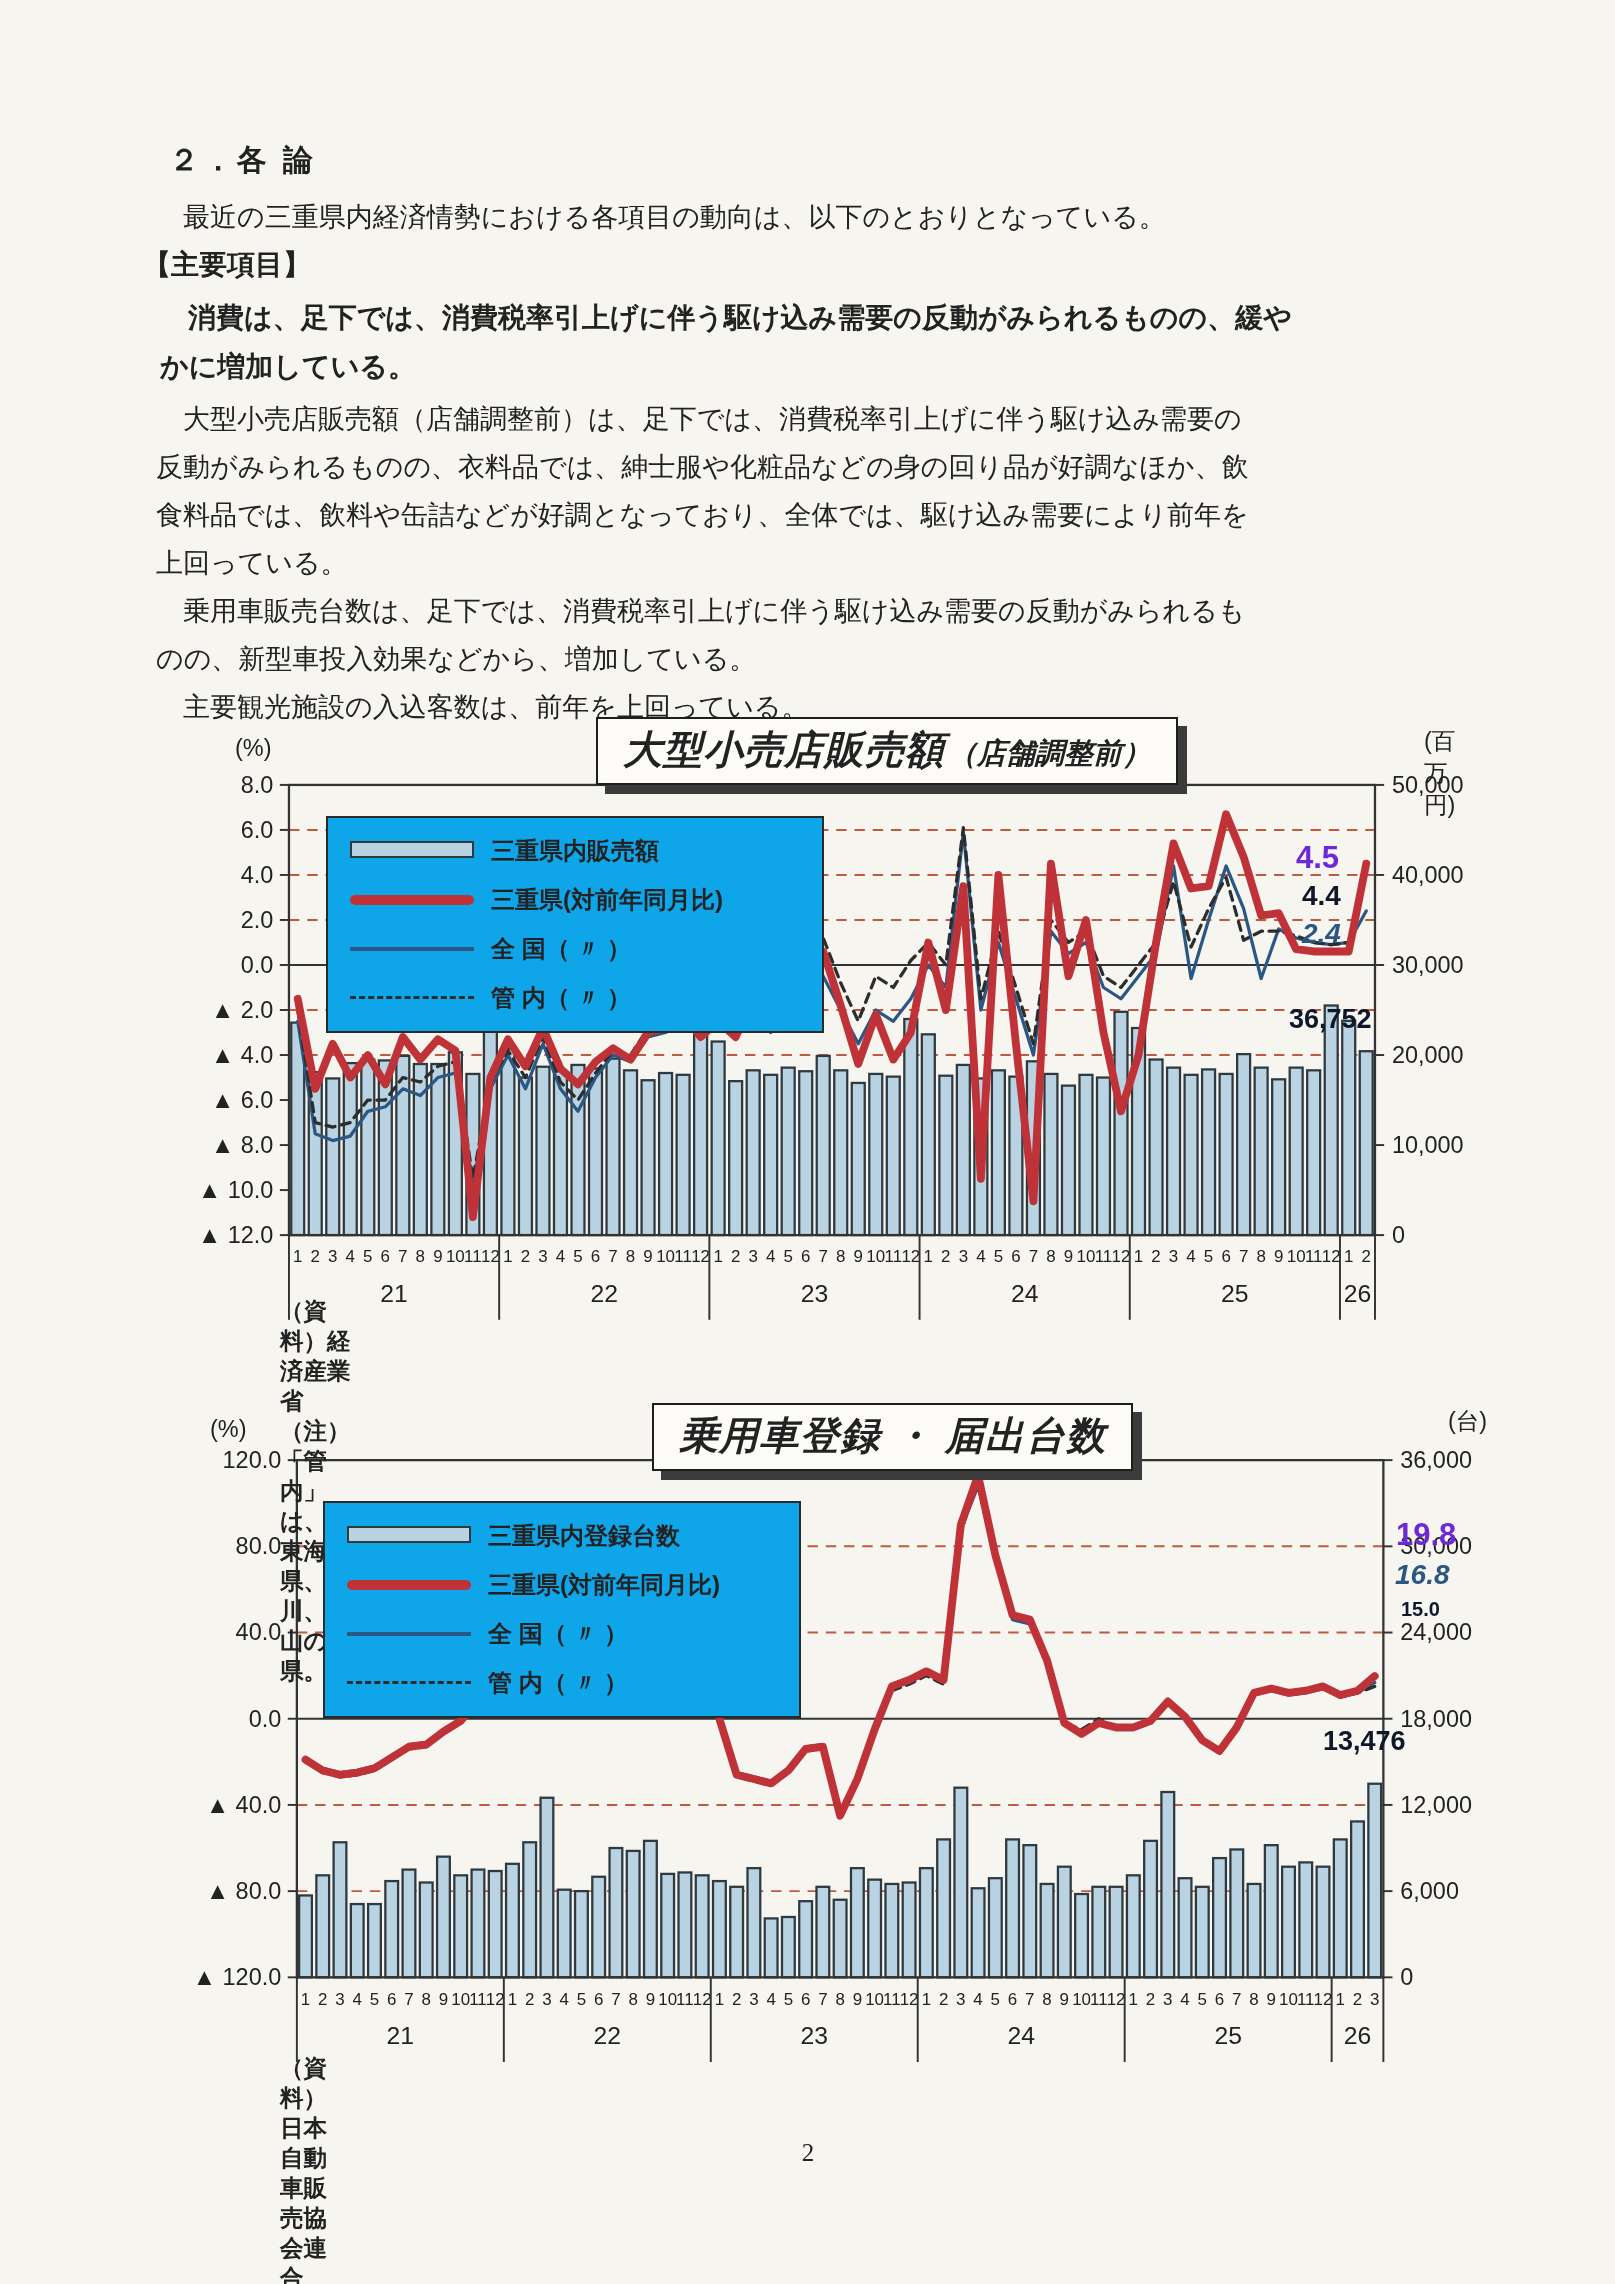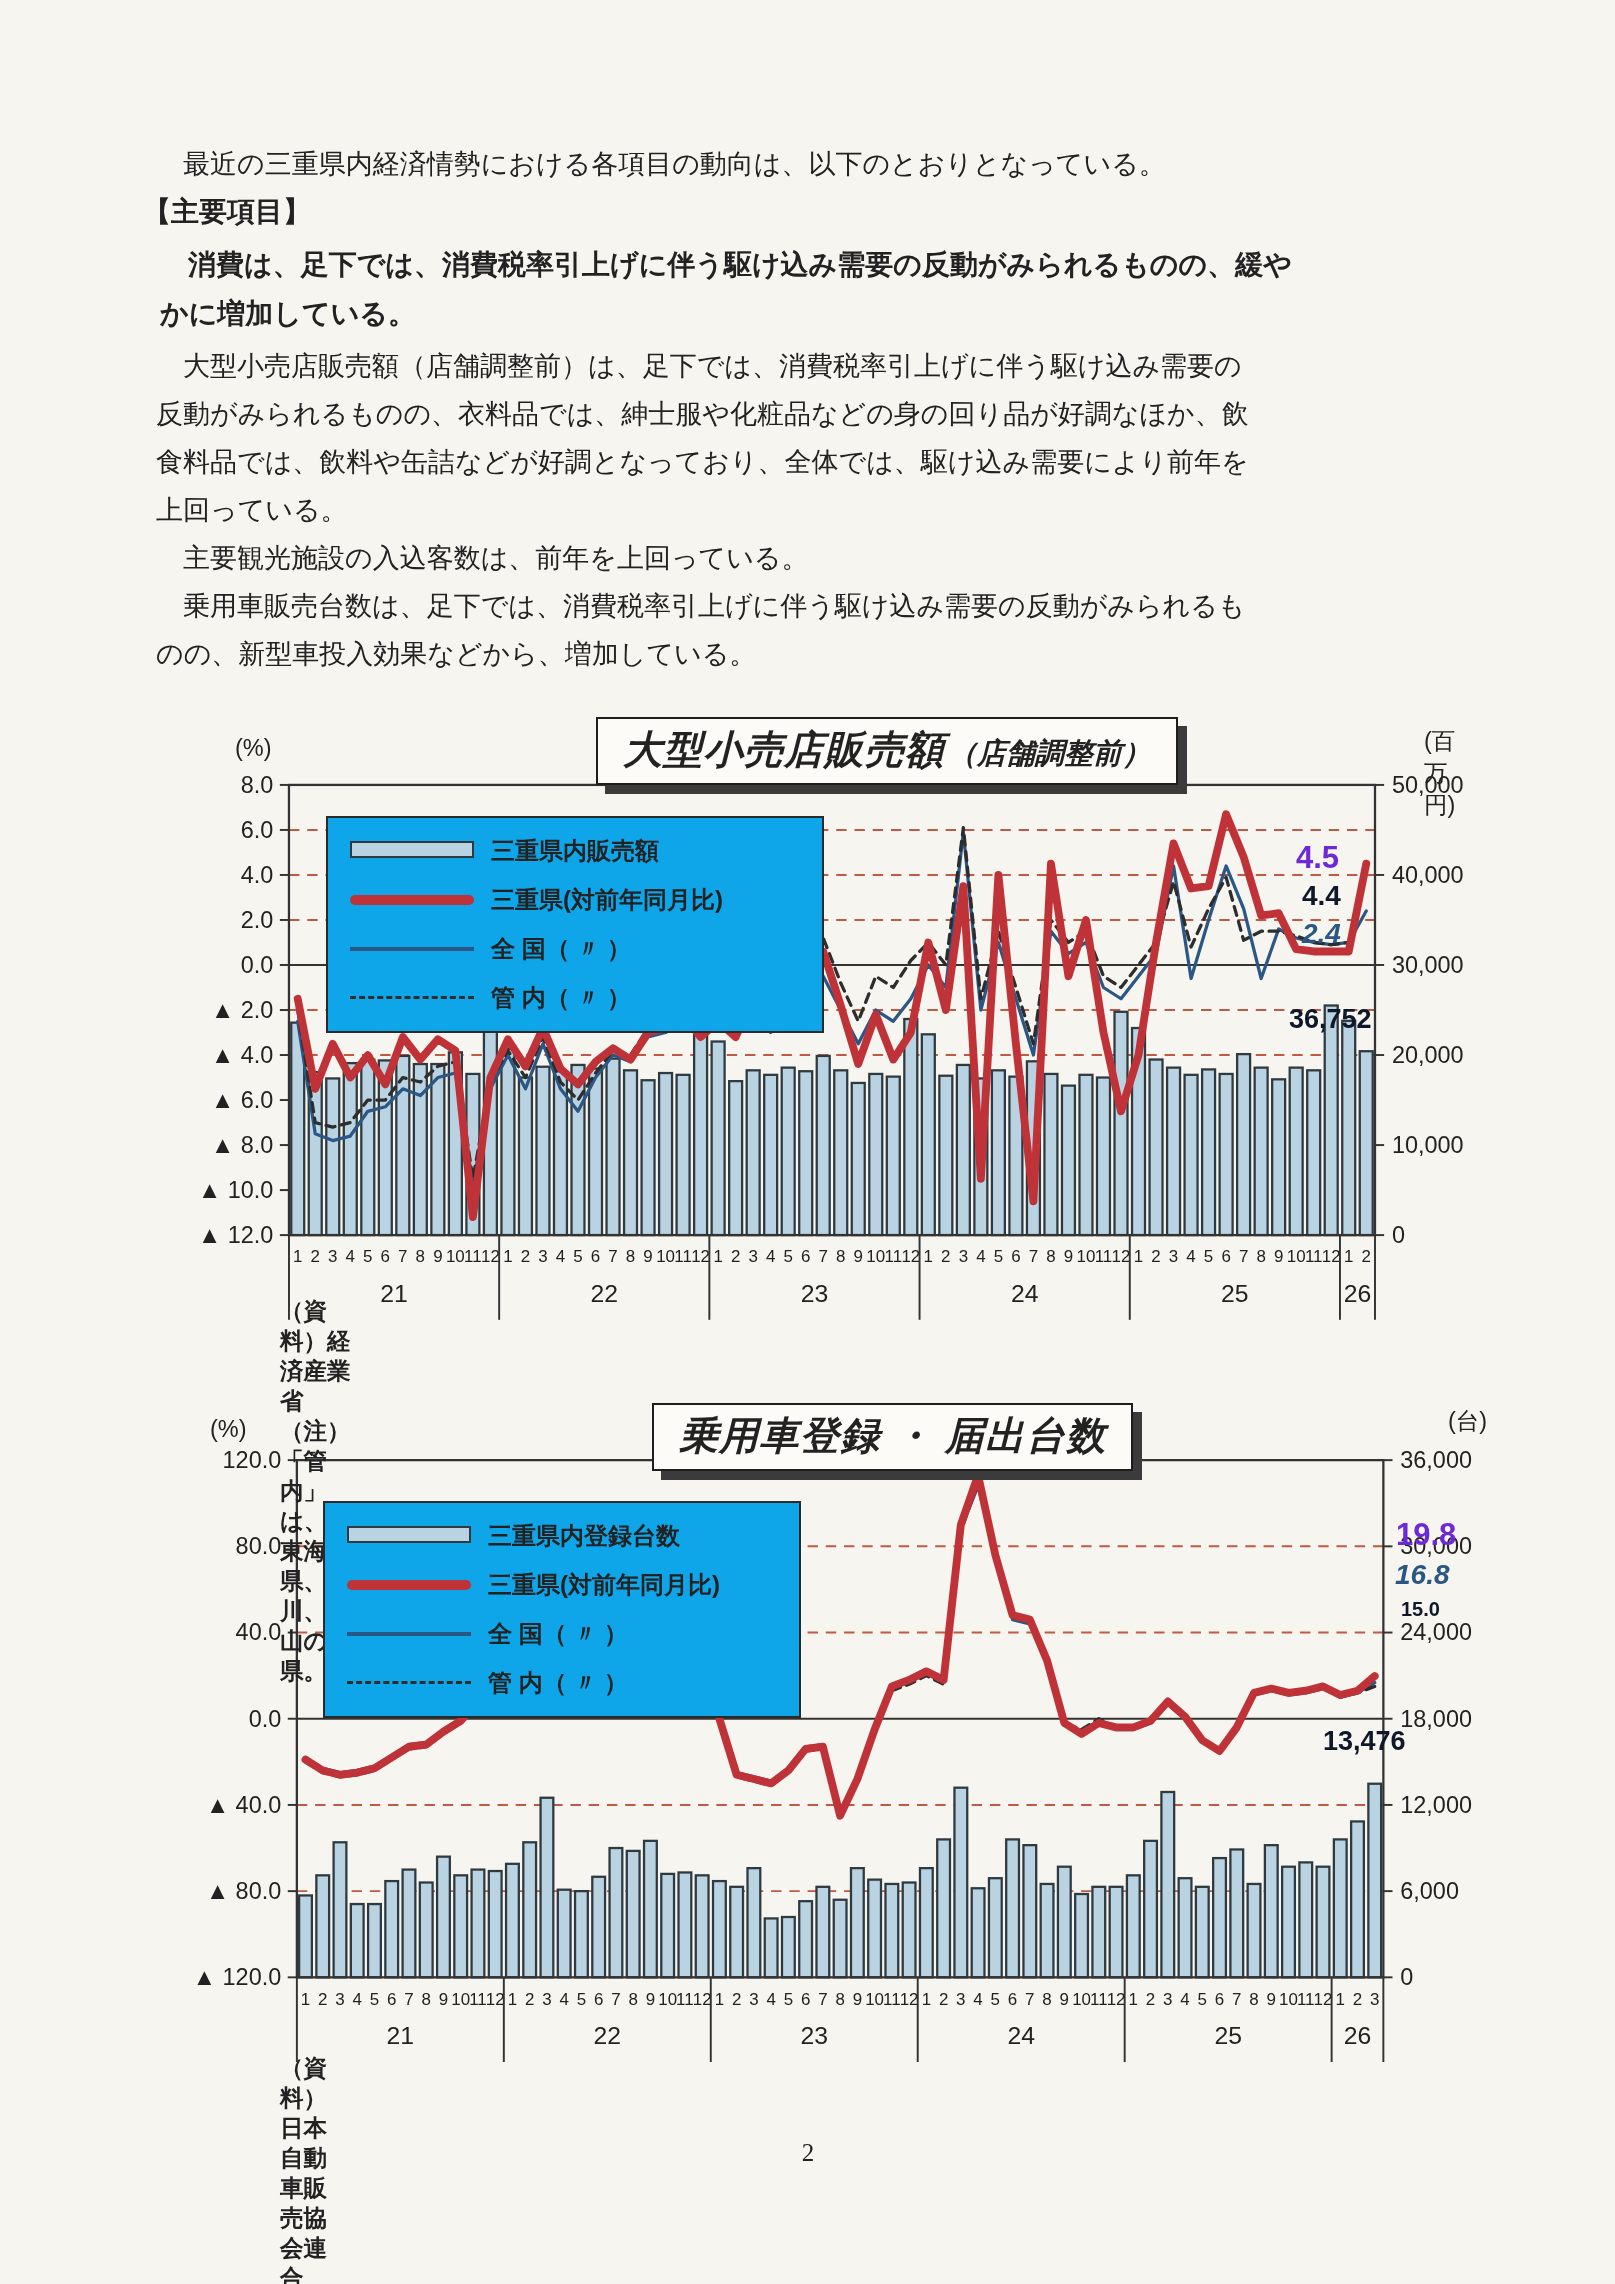--- a/index.html
+++ b/index.html
@@ -49,31 +49,32 @@
     font-size:25px;font-family:"Liberation Serif","DejaVu Serif",serif;}
   svg{position:absolute;left:0;top:0;}
   svg text{font-family:"Liberation Sans","DejaVu Sans",sans-serif;fill:#222;}
 </style>
 </head>
 <body>
 
 <div class="page">
 
   <div class="content">
+    <h2 class="heading">２．各 論</h2>
     <p class="para">最近の三重県内経済情勢における各項目の動向は、以下のとおりとなっている。</p>
     <div class="major">【主要項目】</div>
     <p class="lead">消費は、足下では、消費税率引上げに伴う駆け込み需要の反動がみられるものの、緩や
 かに増加している。</p>
     <p class="para">大型小売店販売額（店舗調整前）は、足下では、消費税率引上げに伴う駆け込み需要の
 反動がみられるものの、衣料品では、紳士服や化粧品などの身の回り品が好調なほか、飲
 食料品では、飲料や缶詰などが好調となっており、全体では、駆け込み需要により前年を
 上回っている。</p>
-    <p class="para">主要観光施設の入込客数は、前年を上回っている。</p>
     <p class="para">乗用車販売台数は、足下では、消費税率引上げに伴う駆け込み需要の反動がみられるも
 のの、新型車投入効果などから、増加している。</p>
+    <p class="para">主要観光施設の入込客数は、前年を上回っている。</p>
   </div>
 
   <div class="chart-block" style="left:0;top:0;">
     <div class="title-box" style="left:596px;top:717px;">
       <span class="title-main">大型小売店販売額</span>
       <span class="title-sub">（店舗調整前）</span>
     </div>
     <div class="unit" style="left:235px;top:735px;">(%)</div>
     <div class="unit" style="left:1424px;top:725px;">(百万円)</div>
 

